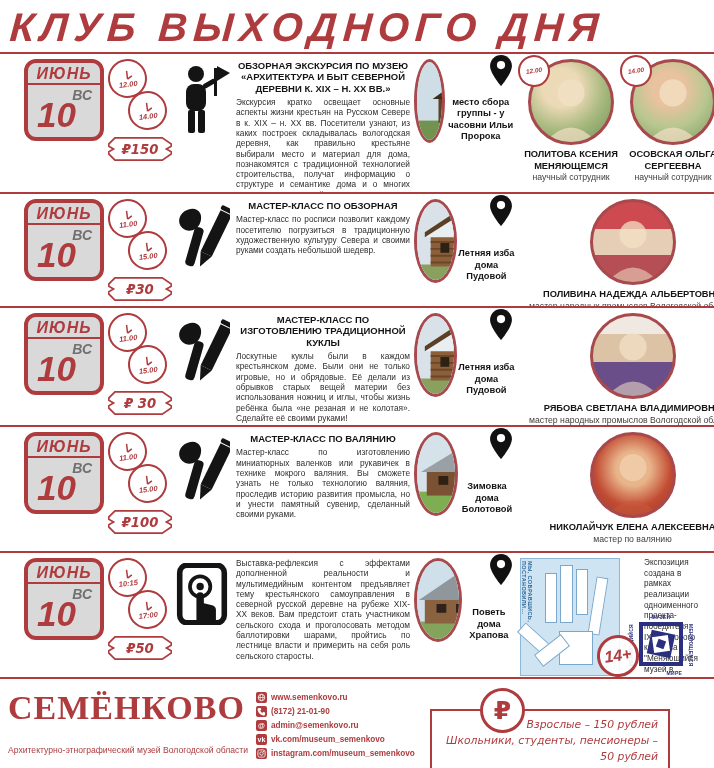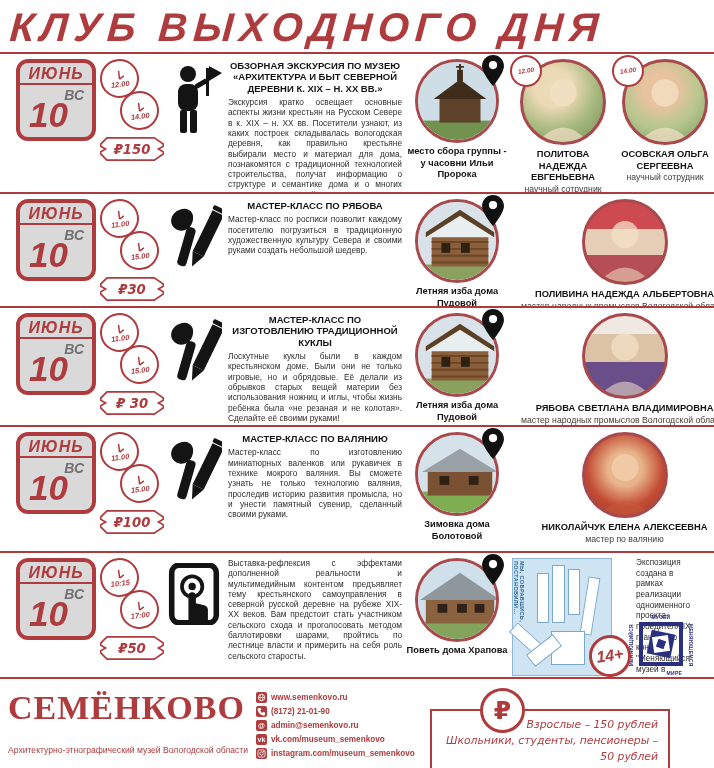--- a/index.html
+++ b/index.html
@@ -5,42 +5,42 @@
   :root{ --accent:#ae3b3e; --ink:#141414; --navy:#2a2f7f; --lblue:#cfe4f3; }
   *{ box-sizing:border-box; margin:0; padding:0; }
   body{ width:714px; height:768px; background:#fff; font-family:"Liberation Sans", sans-serif; overflow:hidden; position:relative; }
   .poster{ width:714px; height:768px; }
 
   
   .hdr{ height:54px; border-bottom:2px solid var(--accent); padding:4px 10px 0; }
   .hdr h1{ color:var(--accent); font-size:40px; font-weight:bold; font-style:italic; letter-spacing:6px; line-height:46px; transform:skewX(-4deg); white-space:nowrap; }
 
   
-  .row{ display:flex; align-items:flex-start; gap:4px; padding:5px 16px 0; border-bottom:2px solid var(--accent); overflow:hidden; }
+  .row{ display:flex; align-items:flex-start; gap:4px; padding:5px 24px 0; border-bottom:2px solid var(--accent); overflow:hidden; }
   .r1{ height:140px; } .r2{ height:114px; } .r3{ height:119px; } .r4{ height:126px; } .r5{ height:126px; }
 
   .cal{ width:80px; height:82px; flex:none; background:#d9d9d9; border:4px solid var(--accent); border-radius:12px; position:relative; font-style:italic; }
   .cal .month{ color:var(--accent); font-weight:bold; font-size:16px; text-align:center; letter-spacing:1px; height:22px; line-height:22px; border-bottom:2px solid var(--accent); }
   .cal .wd{ position:absolute; right:8px; top:24px; color:#707070; font-size:14px; font-weight:bold; }
   .cal .day{ position:absolute; left:9px; bottom:5px; color:var(--accent); font-size:35px; font-weight:bold; line-height:1; }
 
   .clockcol{ width:60px; flex:none; display:flex; flex-direction:column; align-items:flex-start; }
   .stamp{ width:39px; height:39px; border-radius:50%; border:2px solid var(--accent); background:#fff; display:flex; flex-direction:column; align-items:center; justify-content:center; transform:rotate(-7deg); }
   .stamp.second{ margin-top:-7px; margin-left:20px; }
   .stamp .t{ font-size:7.5px; font-weight:bold; font-style:italic; color:var(--accent); line-height:1; }
   .tag{ margin-top:7px; }
 
   .icn{ width:60px; flex:none; display:flex; justify-content:center; padding-top:5px; }
 
   .txt{ width:174px; flex:none; }
   .txt .ttl{ font-size:9.5px; font-weight:bold; text-align:center; line-height:1.2; margin:1px 0 3px; color:var(--ink); }
   .txt .dsc{ font-size:8.3px; text-align:justify; line-height:1.24; color:#2e2e2e; }
 
   .circ{ border-radius:50%; border:3px solid #a8494d; overflow:hidden; position:relative; background:#ddd; }
-  .loc{ width:102px; flex:none; display:flex; flex-direction:column; align-items:center; position:relative; }
+  .loc{ width:102px; flex:none; display:flex; flex-direction:row; align-items:flex-end; position:relative; }
   .loc .circ{ width:84px; height:84px; }
   .pin{ position:absolute; top:-4px; right:4px; }
   .loc .cap{ font-size:9.3px; font-weight:bold; text-align:center; line-height:1.25; margin-top:3px; color:var(--ink); }
 
   .people{ flex:1; display:flex; justify-content:space-around; align-items:flex-start; }
   .person{ width:102px; display:flex; flex-direction:column; align-items:center; position:relative; }
   .people.single .person{ width:225px; }
   .person .circ{ width:86px; height:86px; }
   .person .nm{ font-size:9.3px; font-weight:bold; text-align:center; margin-top:4px; line-height:1.25; color:var(--ink); }
   .person .rl{ font-size:8.7px; text-align:center; color:#3d3d3d; line-height:1.2; }
@@ -159,21 +159,21 @@
       <div class="person">
         <div class="badge">
             <span class="t">12.00</span>
           </div>
         <div class="circ ph-a">
           <svg class="bust" viewBox="0 0 88 88">
               <circle cx="44" cy="34" r="15" fill="rgba(243,224,198,.75)"></circle>
               <path d="M16,88 q28,-32 56,0 Z" fill="rgba(243,224,198,.7)"></path>
             </svg>
         </div>
-        <div class="nm">ПОЛИТОВА НАДЕЖДА ЕВГЕНЬЕВНА</div>
+        <div class="nm">ПОЛИТОВА КСЕНИЯ МЕНЯЮЩЕМСЯ</div>
         <div class="rl">научный сотрудник</div>
       </div>
       <div class="person">
         <div class="badge">
             <span class="t">14.00</span>
           </div>
         <div class="circ ph-b">
           <svg class="bust" viewBox="0 0 88 88">
               <circle cx="44" cy="34" r="15" fill="rgba(243,224,198,.75)"></circle>
               <path d="M16,88 q28,-32 56,0 Z" fill="rgba(243,224,198,.7)"></path>
@@ -220,21 +220,21 @@
           <path d="M14,6 C24,2 31,10 27,20 C24,28 14,31 8,25 C2,19 5,9 14,6 Z"></path>
           <rect x="16" y="24" width="10" height="42" rx="4" transform="rotate(16 21 45)"></rect>
           <g transform="rotate(26 40 38)">
             <rect x="34" y="6" width="13" height="48"></rect>
             <polygon points="34,54 47,54 40.5,69"></polygon>
             <rect x="33" y="0" width="15" height="5" rx="2"></rect>
           </g>
         </svg>
     </div>
     <div class="txt">
-      <div class="ttl">МАСТЕР-КЛАСС ПО РЯБОВА</div>
+      <div class="ttl">МАСТЕР-КЛАСС ПО ОБЗОРНАЯ</div>
       <div class="dsc">Мастер-класс по росписи позволит каждому посетителю погрузиться в традиционную художественную культуру Севера и своими руками создать небольшой шедевр.</div>
     </div>
     <div class="loc">
       <div class="circ">
         <svg width="84" height="84" viewBox="0 0 86 86">
             <rect width="86" height="86" fill="#d8e2e8"></rect>
             <rect y="64" width="86" height="22" fill="#8aa05e"></rect>
             <rect x="14" y="34" width="58" height="32" fill="#8a5f3a"></rect>
             <g stroke="#6d4527" stroke-width="2">
               <line x1="14" y1="41" x2="72" y2="41"></line>

